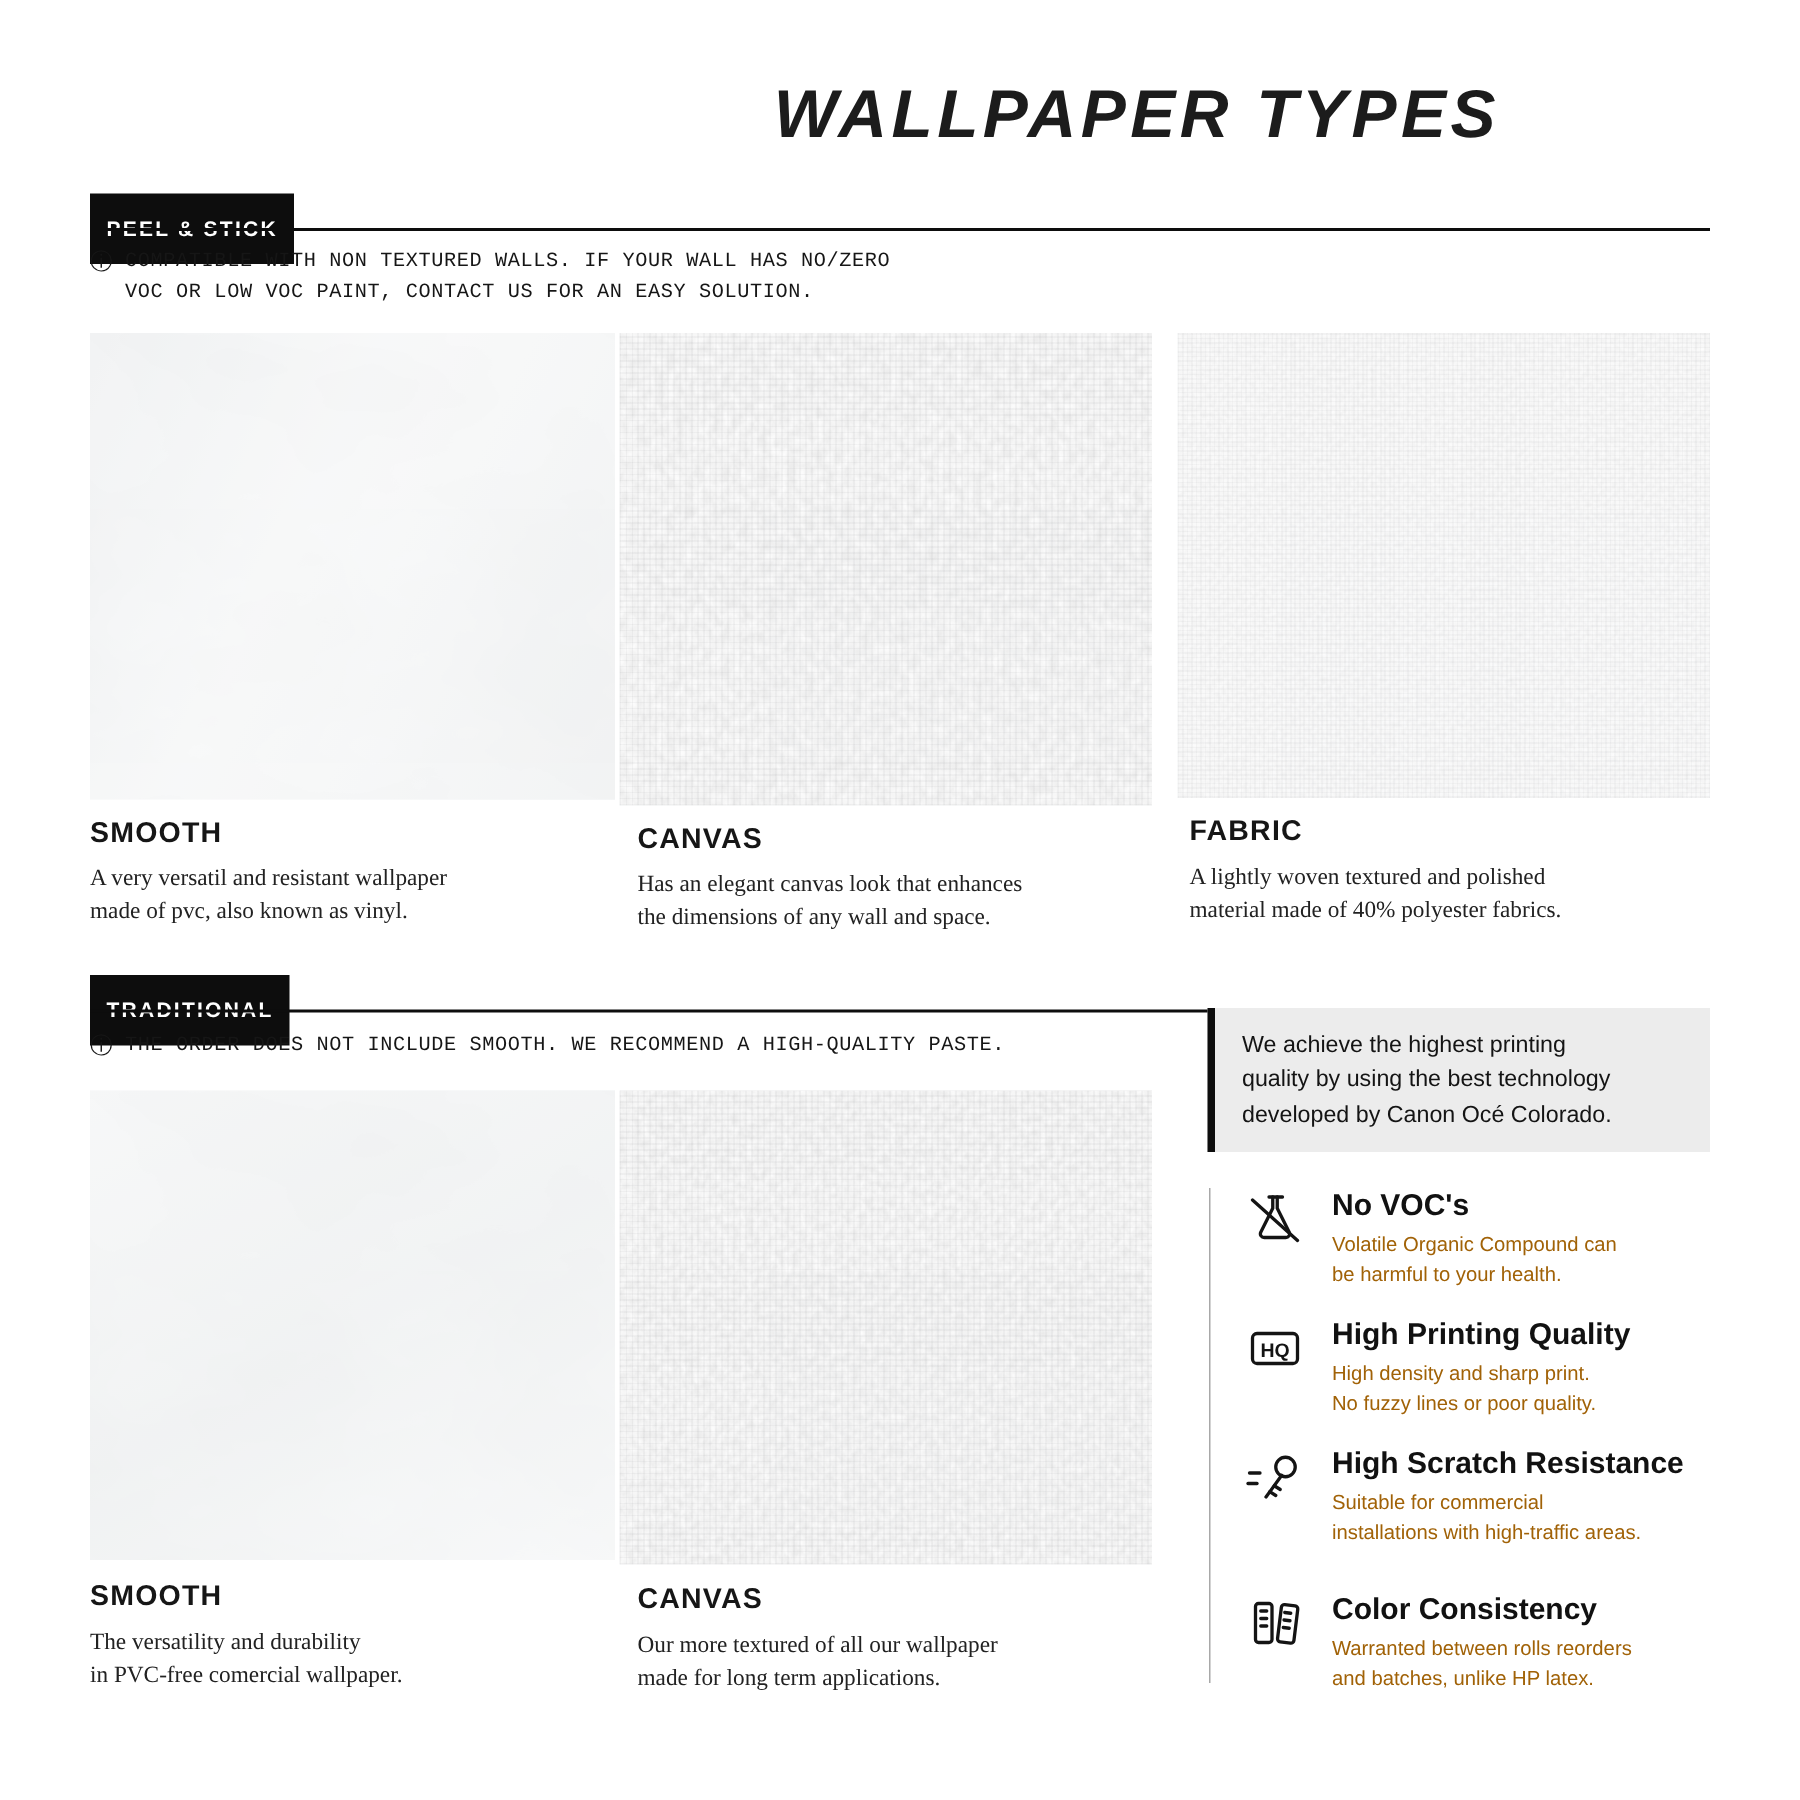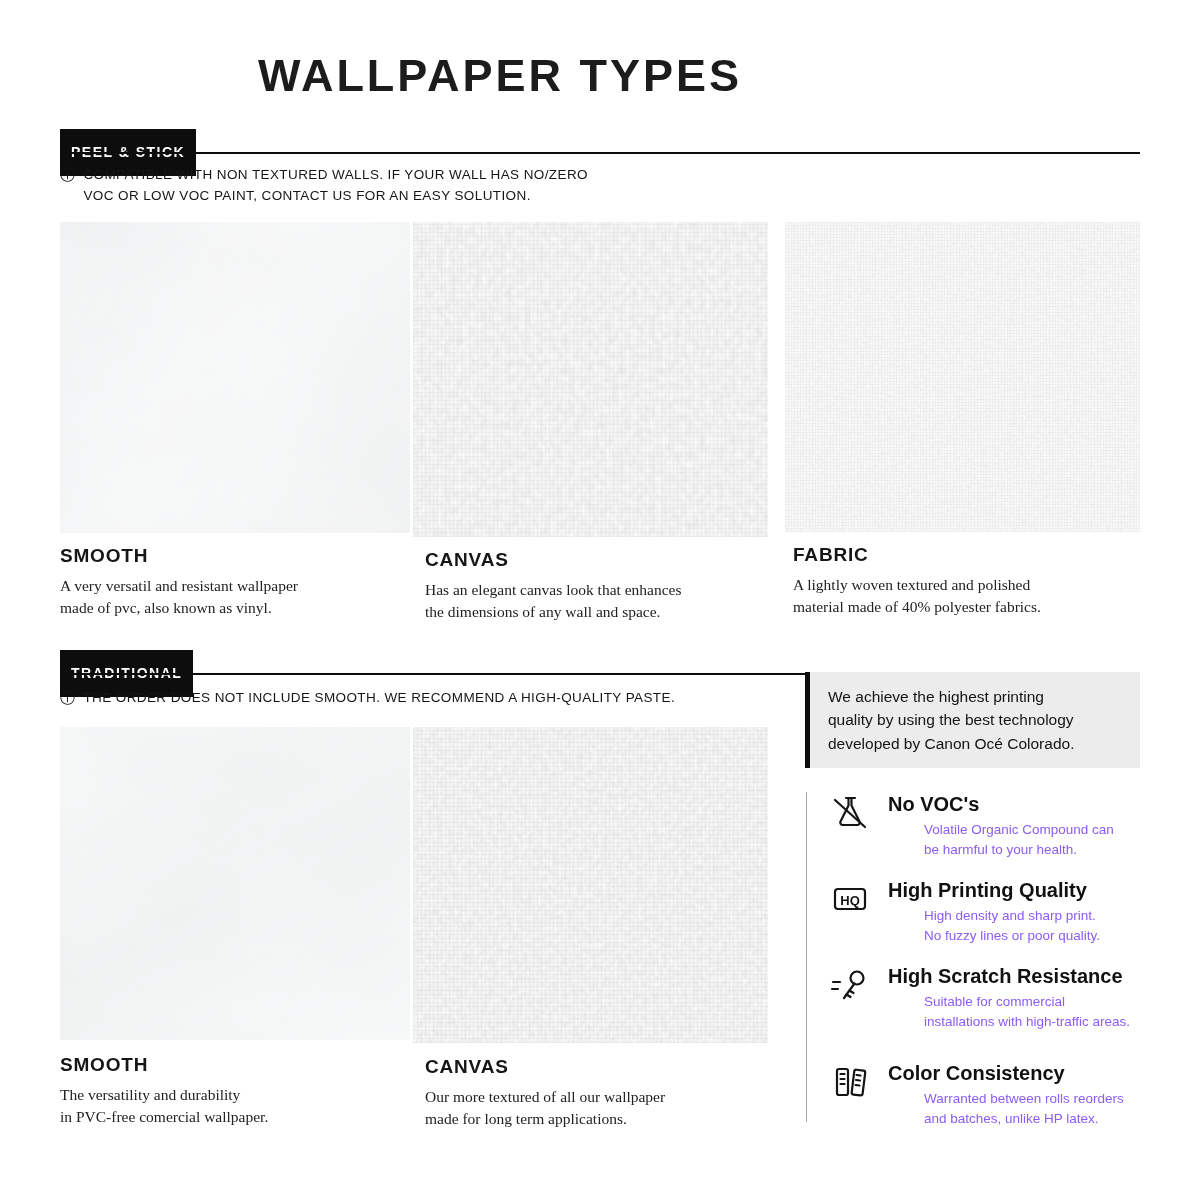--- a/index.html
+++ b/index.html
@@ -1,29 +1,29 @@
 <!DOCTYPE html>
 <html><head>
 <meta charset="utf-8">
 <style>
   html,body{margin:0;padding:0;background:#ffffff;}
   #page{position:relative;width:1200px;height:1200px;background:#ffffff;overflow:hidden;
         font-family:"Liberation Sans",sans-serif;color:#1a1a1a;}
 
-  .title{position:absolute;top:50px;left:0;width:1000px;text-align:center;
-         font-size:45px;font-weight:600;letter-spacing:3px;color:#1c1c1c;}
+  .title{position:absolute;top:50px;left:0;width:1000px;text-align:right;
+         font-size:45px;font-weight:600;letter-spacing:3px;color:#1c1c1c;font-style:italic;}
 
   .sec-label{position:absolute;background:#0d0d0d;color:#ffffff;font-size:14px;font-weight:700;
              letter-spacing:1.5px;line-height:23px;height:23px;padding:12px 11px;white-space:nowrap;}
   .sec-rule{position:absolute;left:60px;width:1080px;height:2px;background:#0d0d0d;}
 
   .note{position:absolute;display:flex;gap:8px;font-size:13.5px;font-weight:500;
         letter-spacing:.4px;line-height:1.55;color:#161616;}
   .note .ii{font-size:15px;line-height:1.35;}
-  .note-text{white-space:pre-line;}
+  .note-text{white-space:pre-line;font-family:Liberation Mono, monospace;}
 
   .swatch{position:absolute;overflow:hidden;}
   .tex{display:block;width:100%;height:100%;}
   .sw-smooth{background:linear-gradient(115deg,#e8ebed 0%,#f7f9fa 40%,#f2f4f5 65%,#eaedee 100%);}
   .sw-smooth .tex{opacity:.55;}
   .sw-canvas{background:#f0f1f2;}
   .sw-canvas .tex{opacity:.95;}
   .sw-fabric{background:#f4f5f6;}
   .sw-fabric .tex{opacity:.8;}
   .sw-smooth2{background:linear-gradient(150deg,#f4f6f7 0%,#eaedee 50%,#f6f8f9 100%);}
@@ -46,21 +46,21 @@
            background:#ececec;border-left:5px solid #0d0d0d;padding:13px 30px 13px 18px;
            font-size:15.5px;line-height:1.5;font-weight:500;color:#141414;}
   .quality-text{white-space:pre-line;}
 
   .features-rule{position:absolute;left:806px;top:792px;width:1px;height:330px;background:#a8a8a8;}
 
   .feature{position:absolute;left:830px;width:312px;display:flex;gap:18px;align-items:flex-start;}
   .f-icon{width:40px;height:40px;flex:0 0 40px;}
   .f-icon svg{display:block;width:40px;height:40px;}
   .f-title{font-size:20px;font-weight:700;color:#111111;margin-bottom:4px;}
-  .f-desc{font-size:13.5px;line-height:1.5;color:#8b5cf6;white-space:pre-line;margin-left:36px;}
+  .f-desc{font-size:13.5px;line-height:1.5;color:#a16207;white-space:pre-line;}
 </style>
 </head>
 <body>
 
 <div id="page">
 
   <svg width="0" height="0" style="position:absolute">
     <defs>
       <filter id="texSmooth" x="0%" y="0%" width="100%" height="100%">
         <feTurbulence type="fractalNoise" baseFrequency="0.006 0.009" numOctaves="4" seed="3" stitchTiles="stitch"></feTurbulence>

